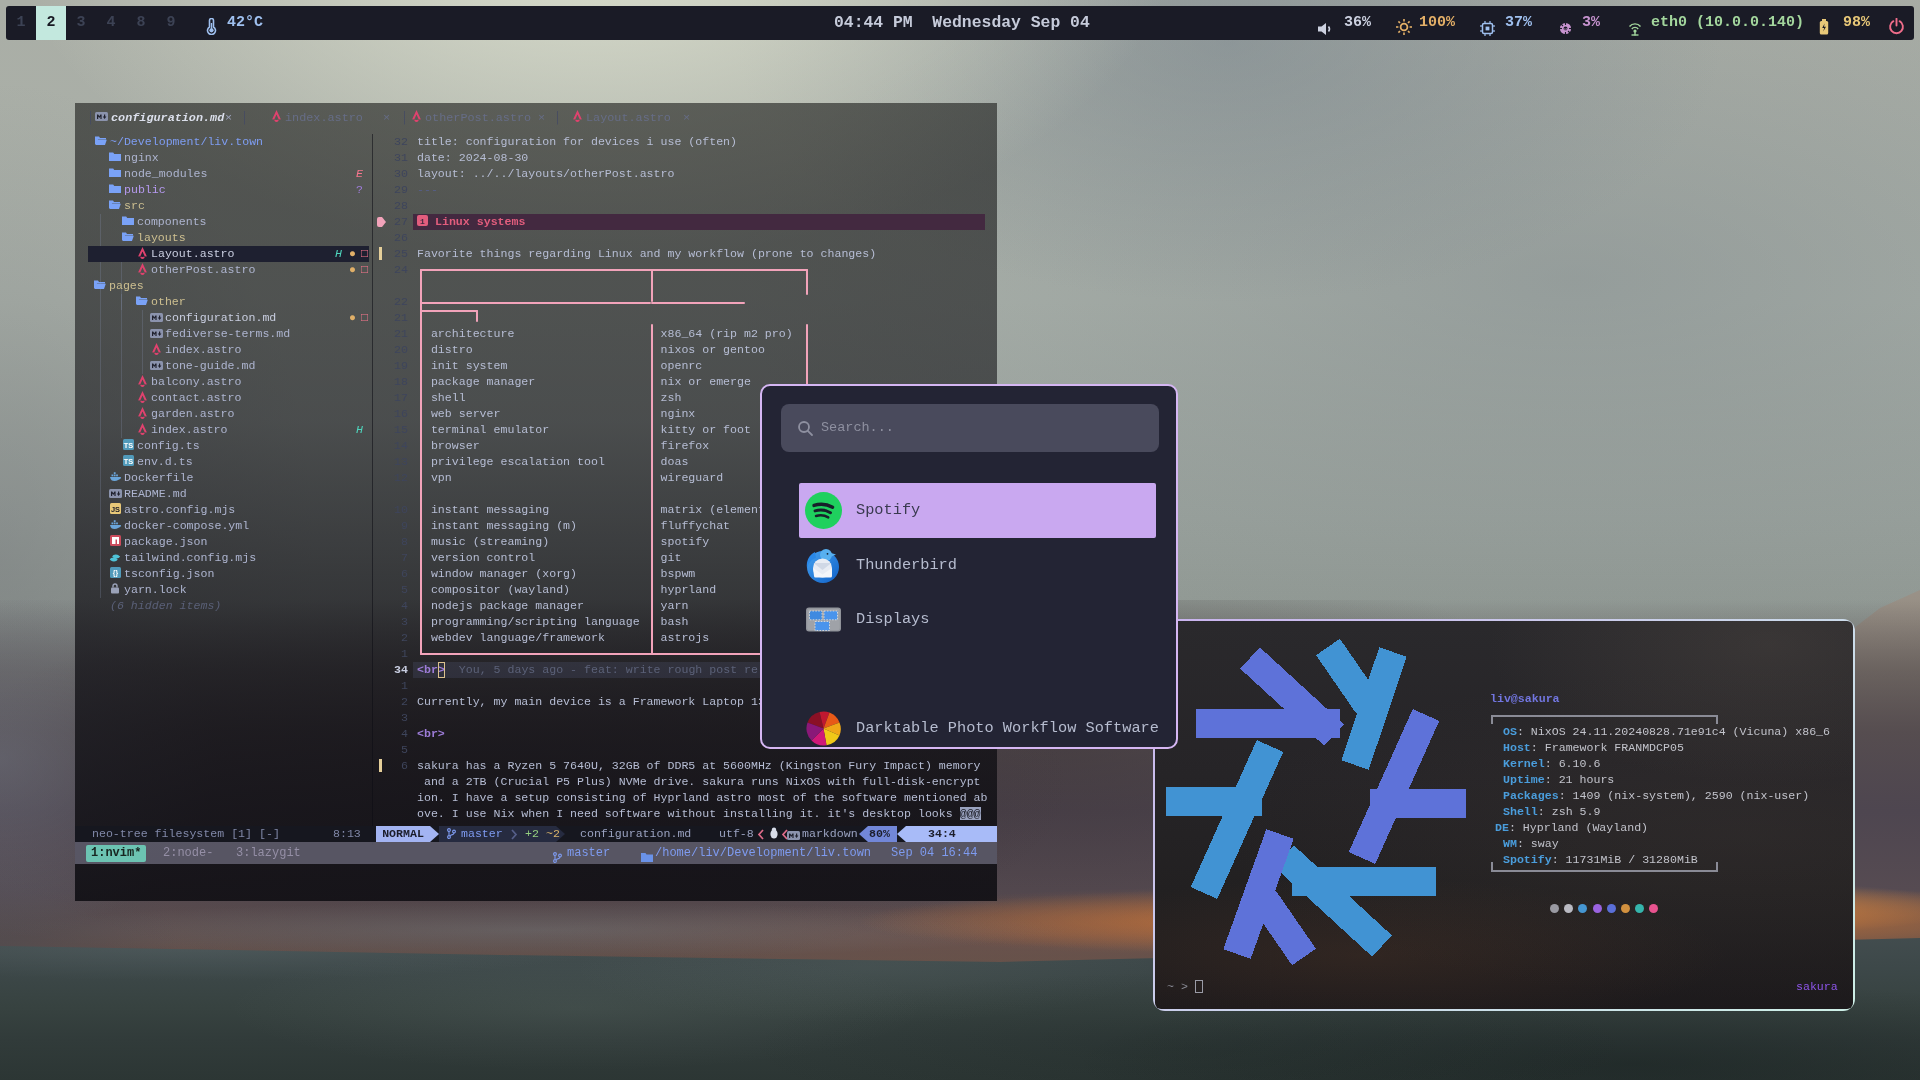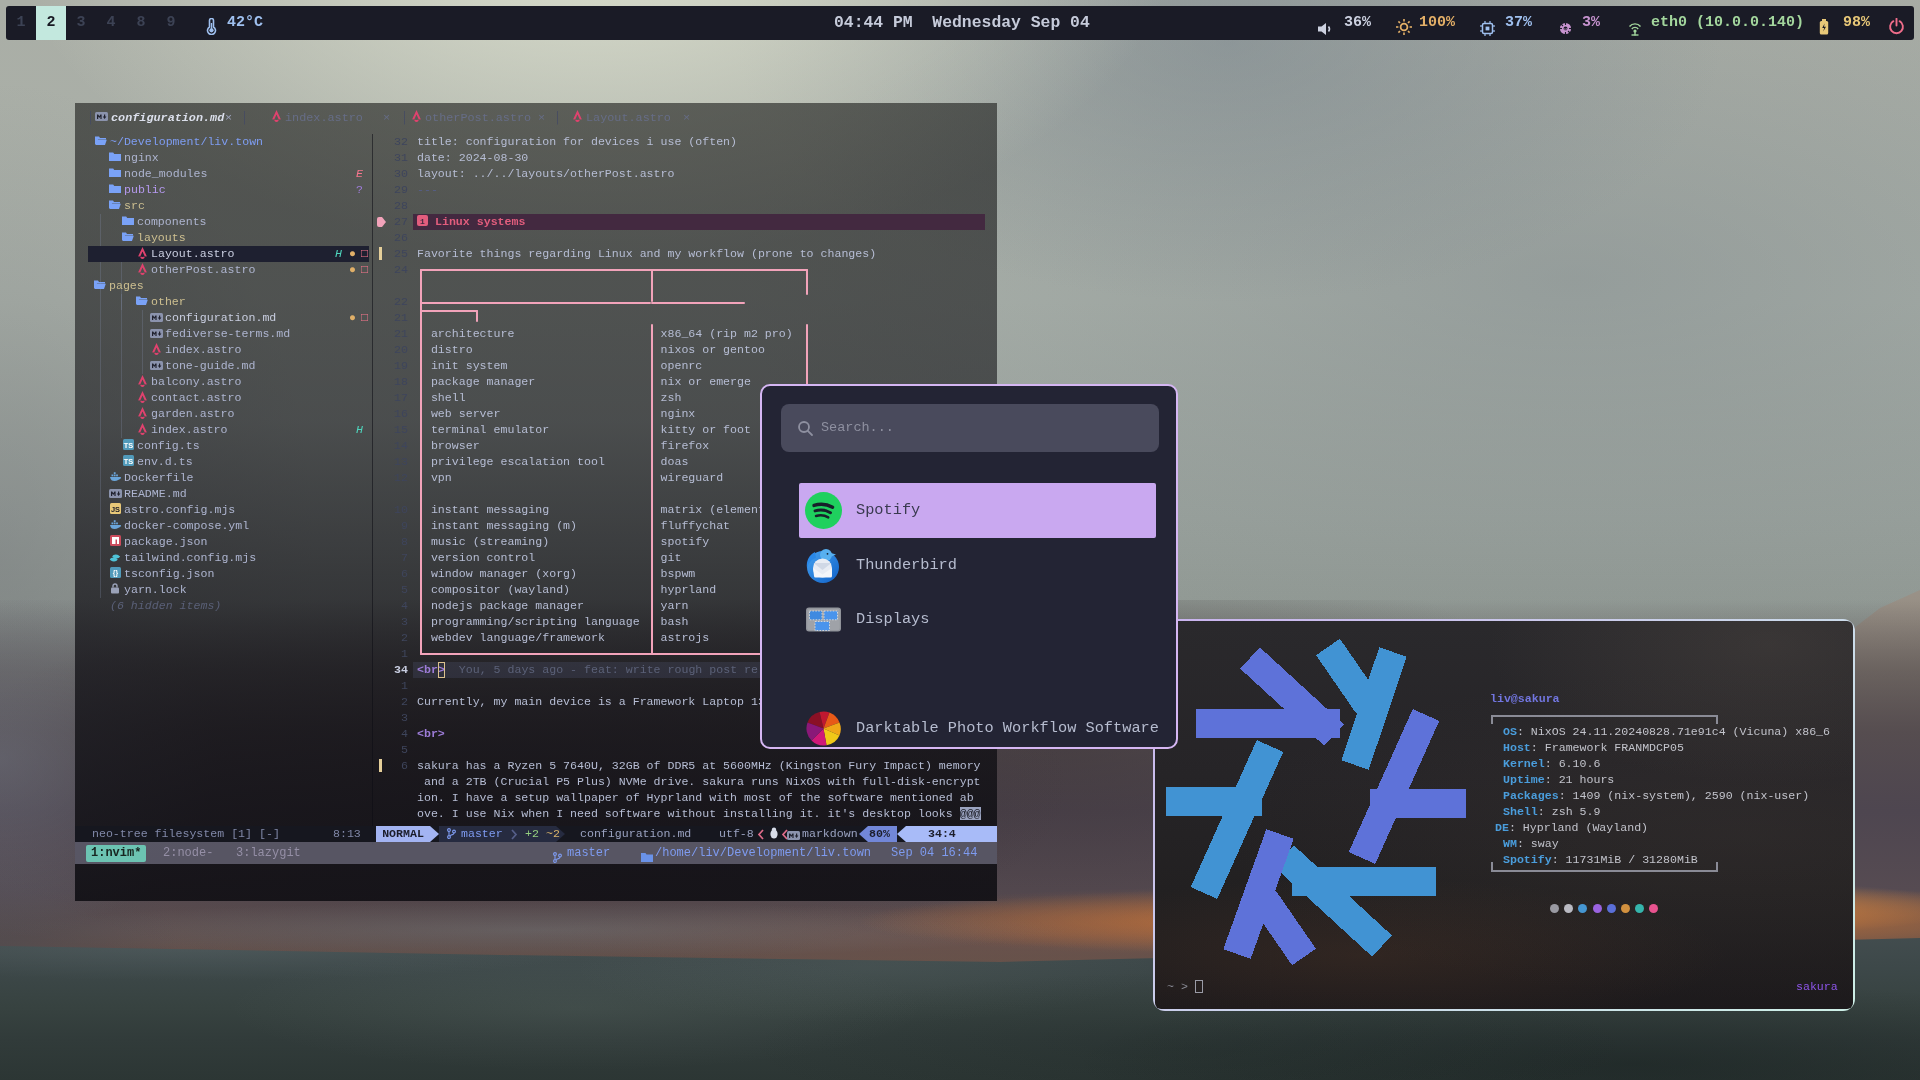--- a/index.html
+++ b/index.html
@@ -358,21 +358,21 @@
       <div class="erow" style="top:496px"><span class="enum">2</span><span class="etext"><span style="color:#b6bdd4">  webdev language/framework        astrojs</span></span></div>
       <div class="erow" style="top:512px"><span class="enum">1</span></div>
       <div class="erow" style="top:528px"><span class="enum"><span style="color:#c8cde0;font-weight:700">34</span></span><span class="etext"><span style="color:#9d7cd8;font-weight:700">&lt;br</span><span style="display:inline-block;width:7px;margin-left:0;outline:1.4px solid #dcc28e;outline-offset:-1px;color:#9d7cd8;font-weight:700">&gt;</span><span style="color:#5b6178">  You, 5 days ago - feat: write rough post re</span></span></div>
       <div class="erow" style="top:544px"><span class="enum">1</span></div>
       <div class="erow" style="top:560px"><span class="enum">2</span><span class="etext"><span style="color:#b6bdd4">Currently, my main device is a Framework Laptop 13. My wallpaper is</span></span></div>
       <div class="erow" style="top:576px"><span class="enum">3</span></div>
       <div class="erow" style="top:592px"><span class="enum">4</span><span class="etext"><span style="color:#9d7cd8;font-weight:700">&lt;br&gt;</span></span></div>
       <div class="erow" style="top:608px"><span class="enum">5</span></div>
       <div class="erow" style="top:624px"><span class="enum">6</span><span class="etext"><span style="color:#b6bdd4">sakura has a Ryzen 5 7640U, 32GB of DDR5 at 5600MHz (Kingston Fury Impact) memory</span></span></div>
       <div class="erow" style="top:640px"><span class="etext"><span style="color:#b6bdd4"> and a 2TB (Crucial P5 Plus) NVMe drive. sakura runs NixOS with full-disk-encrypt</span></span></div>
-      <div class="erow" style="top:656px"><span class="etext"><span style="color:#b6bdd4">ion. I have a setup wallpaper of Hyprland with most of the software mentioned ab</span></span></div>
+      <div class="erow" style="top:656px"><span class="etext"><span style="color:#b6bdd4">ion. I have a setup consisting of Hyprland astro most of the software mentioned ab</span></span></div>
       <div class="erow" style="top:672px"><span class="etext"><span style="color:#b6bdd4">ove. I use Nix when I need software without installing it. it's desktop looks </span><span style="background:#9aa3c0;color:#16171f">@@@</span></span></div>
       <div class="pink" style="left:47px;top:135px;width:388px;height:2px;border-radius:2px"></div>
       <div class="pink" style="left:47px;top:135px;width:2px;height:386px;border-radius:2px"></div>
       <div class="pink" style="left:278px;top:135px;width:2px;height:33px;border-radius:2px"></div>
       <div class="pink" style="left:278px;top:190px;width:2px;height:331px;border-radius:2px"></div>
       <div class="pink" style="left:433px;top:135px;width:2px;height:26px;border-radius:2px"></div>
       <div class="pink" style="left:433px;top:190px;width:2px;height:331px;border-radius:2px"></div>
       <div class="pink" style="left:47px;top:168px;width:231px;height:2px;border-radius:2px"></div>
       <div class="pink" style="left:278px;top:168px;width:94px;height:2px;border-radius:2px"></div>
       <div class="pink" style="left:47px;top:176px;width:58px;height:2px;border-radius:2px"></div>

